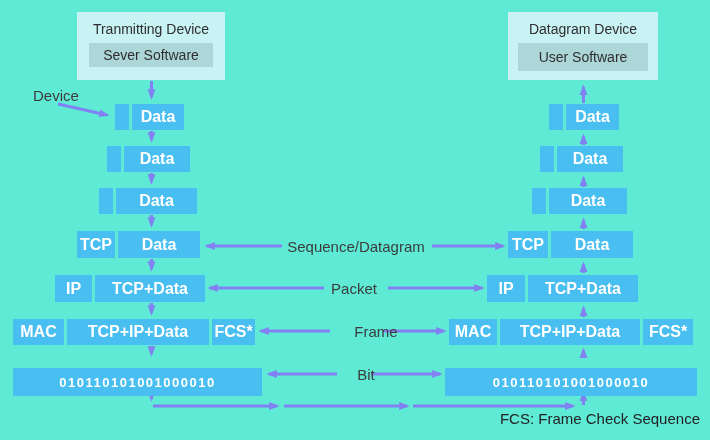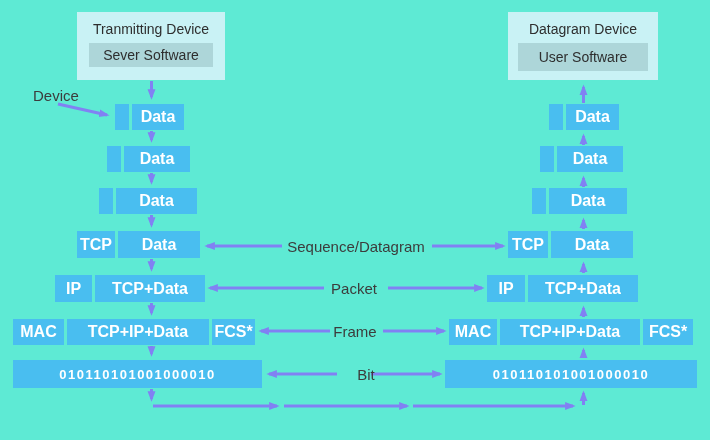--- a/index.html
+++ b/index.html
@@ -11,21 +11,21 @@
     --label-text:#3C3C3C;
   }
   html,body{margin:0;padding:0;}
   body{font-family:"Liberation Sans","DejaVu Sans",sans-serif;background:#fff;}
   .canvas{position:relative;width:710px;height:440px;background:#5eead4;overflow:hidden;}
   .arrow-layer{position:absolute;left:0;top:0;width:710px;height:440px;pointer-events:none;}
   .arrow-layer line{stroke:var(--arrow-purple);stroke-width:3;}
   .arrow-layer #ah path{fill:var(--arrow-purple);}
   .b{position:absolute;background:var(--box-blue);color:var(--box-text);font-weight:bold;
      font-size:16px;display:flex;align-items:center;justify-content:center;white-space:nowrap;}
-  .bit{font-size:13px;letter-spacing:1.5px;}
+  .bit{font-size:13px;letter-spacing:1.5px;margin-top:8px;}
   .device{position:absolute;background:var(--device-box-bg);text-align:center;}
   .device-title{margin-top:9px;font-size:14px;color:#2E2E2E;}
   .software{position:absolute;background:var(--software-box-bg);display:flex;align-items:center;
      justify-content:center;font-size:14px;color:#2E2E2E;}
   .mlabel{position:absolute;transform:translate(-50%,-50%);color:var(--label-text);
      font-size:15px;white-space:nowrap;}
   .annotation{position:absolute;color:var(--label-text);font-size:15px;white-space:nowrap;}
   .footnote{position:absolute;right:10px;top:410px;color:#222;font-size:15px;white-space:nowrap;}
 </style>
 </head>
@@ -83,20 +83,21 @@
     <div class="device-title">Tranmitting Device</div>
   </div>
   <div class="software" style="left:89px;top:43px;width:124px;height:24px;">Sever Software</div>
 
   <div class="device" style="left:508px;top:12px;width:150px;height:68px;">
     <div class="device-title">Datagram Device</div>
   </div>
   <div class="software" style="left:518px;top:43px;width:130px;height:28px;">User Software</div>
 
   <div class="annotation" style="left:33px;top:87px;">Device</div>
+  <div class="footnote">FCS: Frame Check Sequence</div>
 
   <div class="b" style="left:115px;top:104px;width:14px;height:26px;"></div>
   <div class="b" style="left:132px;top:104px;width:52px;height:26px;">Data</div>
 
   <div class="b" style="left:107px;top:146px;width:14px;height:26px;"></div>
   <div class="b" style="left:124px;top:146px;width:66px;height:26px;">Data</div>
 
   <div class="b" style="left:99px;top:188px;width:14px;height:26px;"></div>
   <div class="b" style="left:116px;top:188px;width:81px;height:26px;">Data</div>
 
@@ -128,16 +129,16 @@
   <div class="b" style="left:528px;top:275px;width:110px;height:27px;">TCP+Data</div>
 
   <div class="b" style="left:449px;top:319px;width:48px;height:26px;">MAC</div>
   <div class="b" style="left:500px;top:319px;width:140px;height:26px;">TCP+IP+Data</div>
   <div class="b" style="left:643px;top:319px;width:50px;height:26px;">FCS*</div>
 
   <div class="b bit" style="left:445px;top:360px;width:252px;height:28px;">010110101001000010</div>
 
   <div class="mlabel" style="left:356px;top:246px;">Sequence/Datagram</div>
   <div class="mlabel" style="left:354px;top:288px;">Packet</div>
-  <div class="mlabel" style="left:355px;top:331px;">Frame</div>
+  <div class="mlabel" style="left:376px;top:331px;">Frame</div>
   <div class="mlabel" style="left:366px;top:374px;">Bit</div>
 
 </div>
 
 </body></html>

